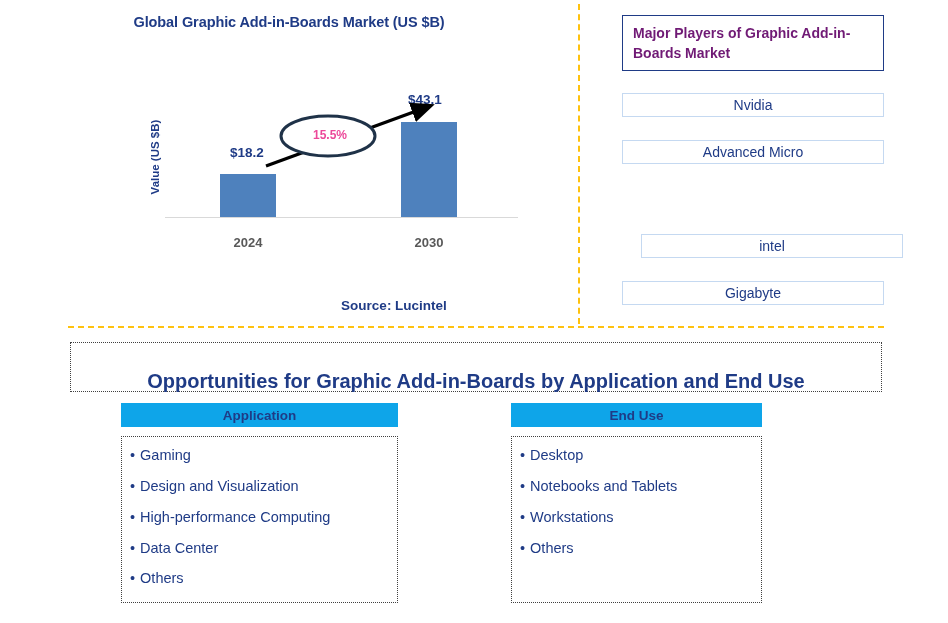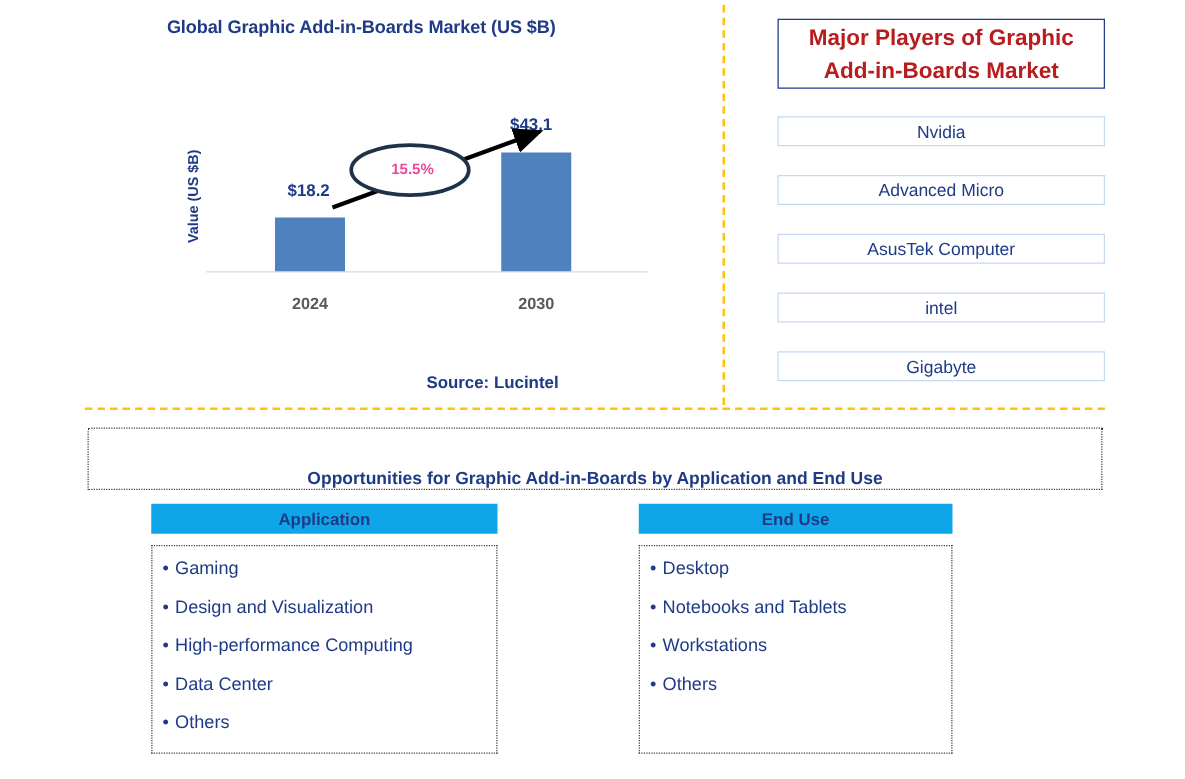--- a/index.html
+++ b/index.html
@@ -172,24 +172,23 @@
     height: 56px;
     border: 1.6px solid #1F3B86;
     display: flex;
     align-items: center;
     justify-content: center;
     box-sizing: border-box;
   }
   .players-header span {
     display: block;
     width: 240px;
-    text-align: center;
-    font-size: 18px;
-    font-weight: bold;
-    color: #b91c1c;
+    font-size: 14px;
+    font-weight: bold;
+    color: #701a75;
     line-height: 1.45;
   }
   .player-row {
     position: absolute;
     left: 26px;
     width: 262px;
     height: 24px;
     border: 1px solid #C5D9F1;
     display: flex;
     align-items: center;
@@ -197,38 +196,38 @@
     box-sizing: border-box;
     background: #ffffff;
   }
   .player-row span {
     font-size: 14px;
     color: #1F3B86;
   }
   .pr-0 { top: 93px;  }
   .pr-1 { top: 140px; }
   .pr-2 { top: 187px; }
-  .pr-3 { top: 234px; }
+  .pr-3 { top: 234px; margin-left: 19px; }
   .pr-4 { top: 281px; }
 
   
   .opp-banner {
     position: absolute;
     left: 70px;
     top: 342px;
     width: 812px;
     height: 50px;
     border: 1.4px dotted #404040;
     box-sizing: border-box;
     display: flex;
     align-items: center;
     justify-content: center;
   }
   .opp-banner span {
-    font-size: 14px;
+    font-size: 20px;
     font-weight: bold;
     color: #1F3B86;
     margin-top: 29px;
   }
 
   .col {
     position: absolute;
     top: 403px;
   }
   .col-application { left: 121px; width: 277px; }
@@ -307,23 +306,20 @@
     <div class="players-header">
       <span>Major Players of Graphic Add-in-Boards Market</span>
     </div>
 
     <div class="player-row pr-0">
       <span>Nvidia</span>
     </div>
     <div class="player-row pr-1">
       <span>Advanced Micro</span>
     </div>
-    <div class="player-row pr-2">
-      <span>AsusTek Computer</span>
-    </div>
     <div class="player-row pr-3">
       <span>intel</span>
     </div>
     <div class="player-row pr-4">
       <span>Gigabyte</span>
     </div>
   </div>
 
   <div class="opp-banner">
     <span>Opportunities for Graphic Add-in-Boards by Application and End Use</span>

